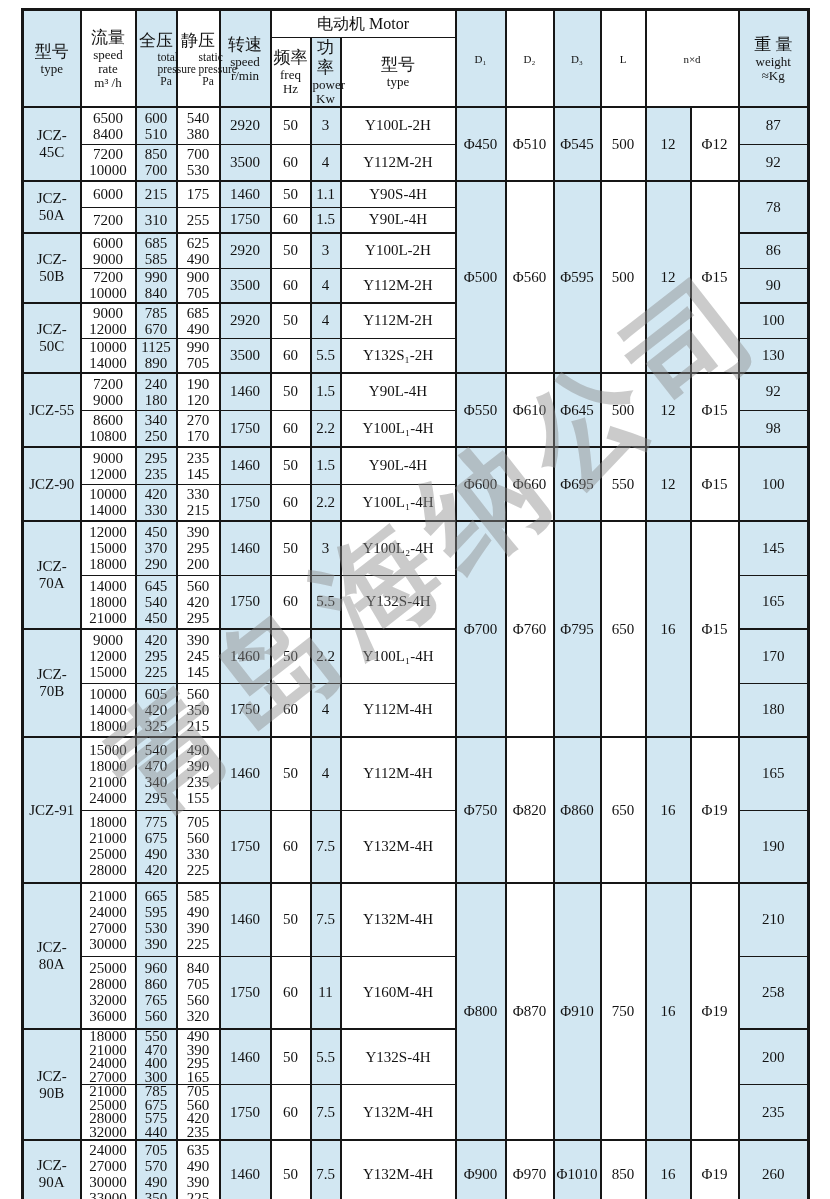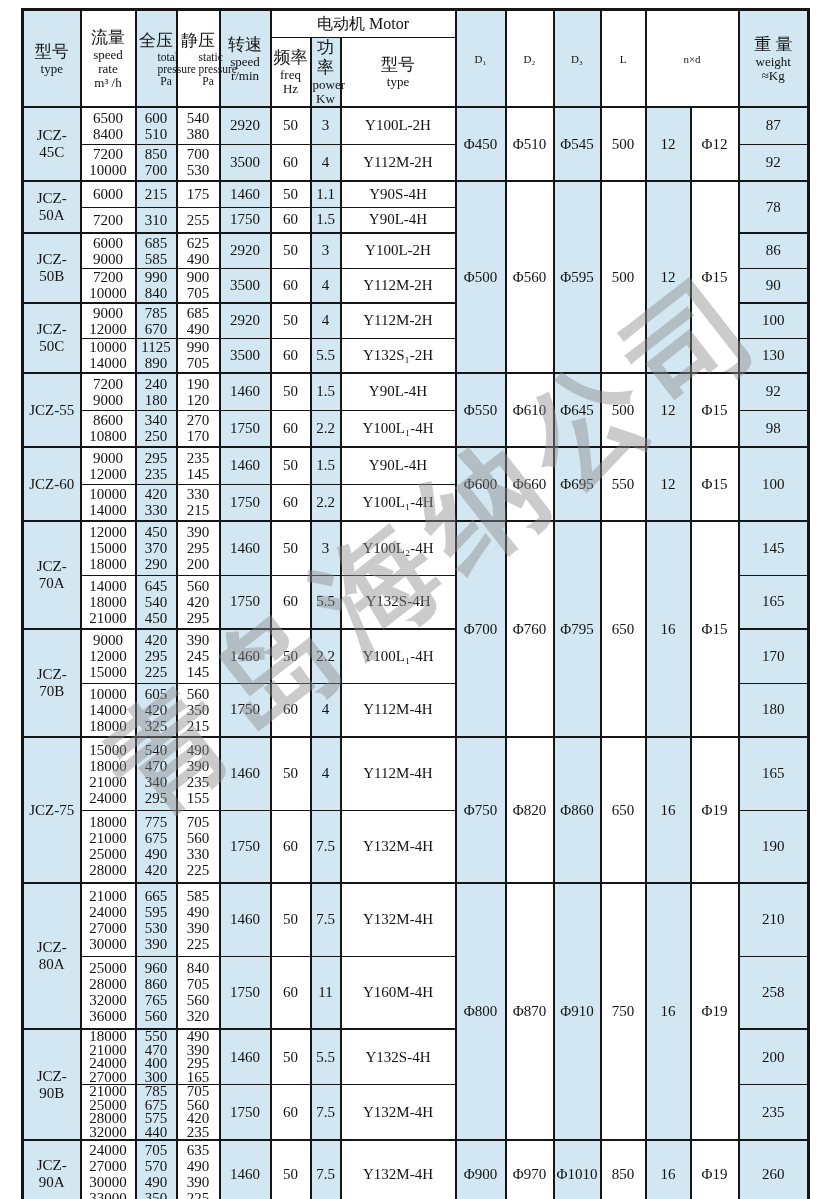--- a/index.html
+++ b/index.html
@@ -267,21 +267,21 @@
     <td class="v">270
 170</td>
     <td class="blue">1750</td>
     <td>60</td>
     <td class="blue">2.2</td>
     <td>Y100L₁-4H</td>
     <td class="blue">98</td>
   </tr>
 
   <tr class="gs h37">
-    <td class="blue" rowspan="2">JCZ-60</td>
+    <td class="blue" rowspan="2">JCZ-90</td>
     <td class="v">9000
 12000</td>
     <td class="v blue">295
 235</td>
     <td class="v">235
 145</td>
     <td class="blue">1460</td>
     <td>50</td>
     <td class="blue">1.5</td>
     <td>Y90L-4H</td>
@@ -374,21 +374,21 @@
 350
 215</td>
     <td class="blue">1750</td>
     <td>60</td>
     <td class="blue">4</td>
     <td>Y112M-4H</td>
     <td class="blue">180</td>
   </tr>
 
   <tr class="gs h73">
-    <td class="blue" rowspan="2">JCZ-75</td>
+    <td class="blue" rowspan="2">JCZ-91</td>
     <td class="v">15000
 18000
 21000
 24000</td>
     <td class="v blue">540
 470
 340
 295</td>
     <td class="v">490
 390

